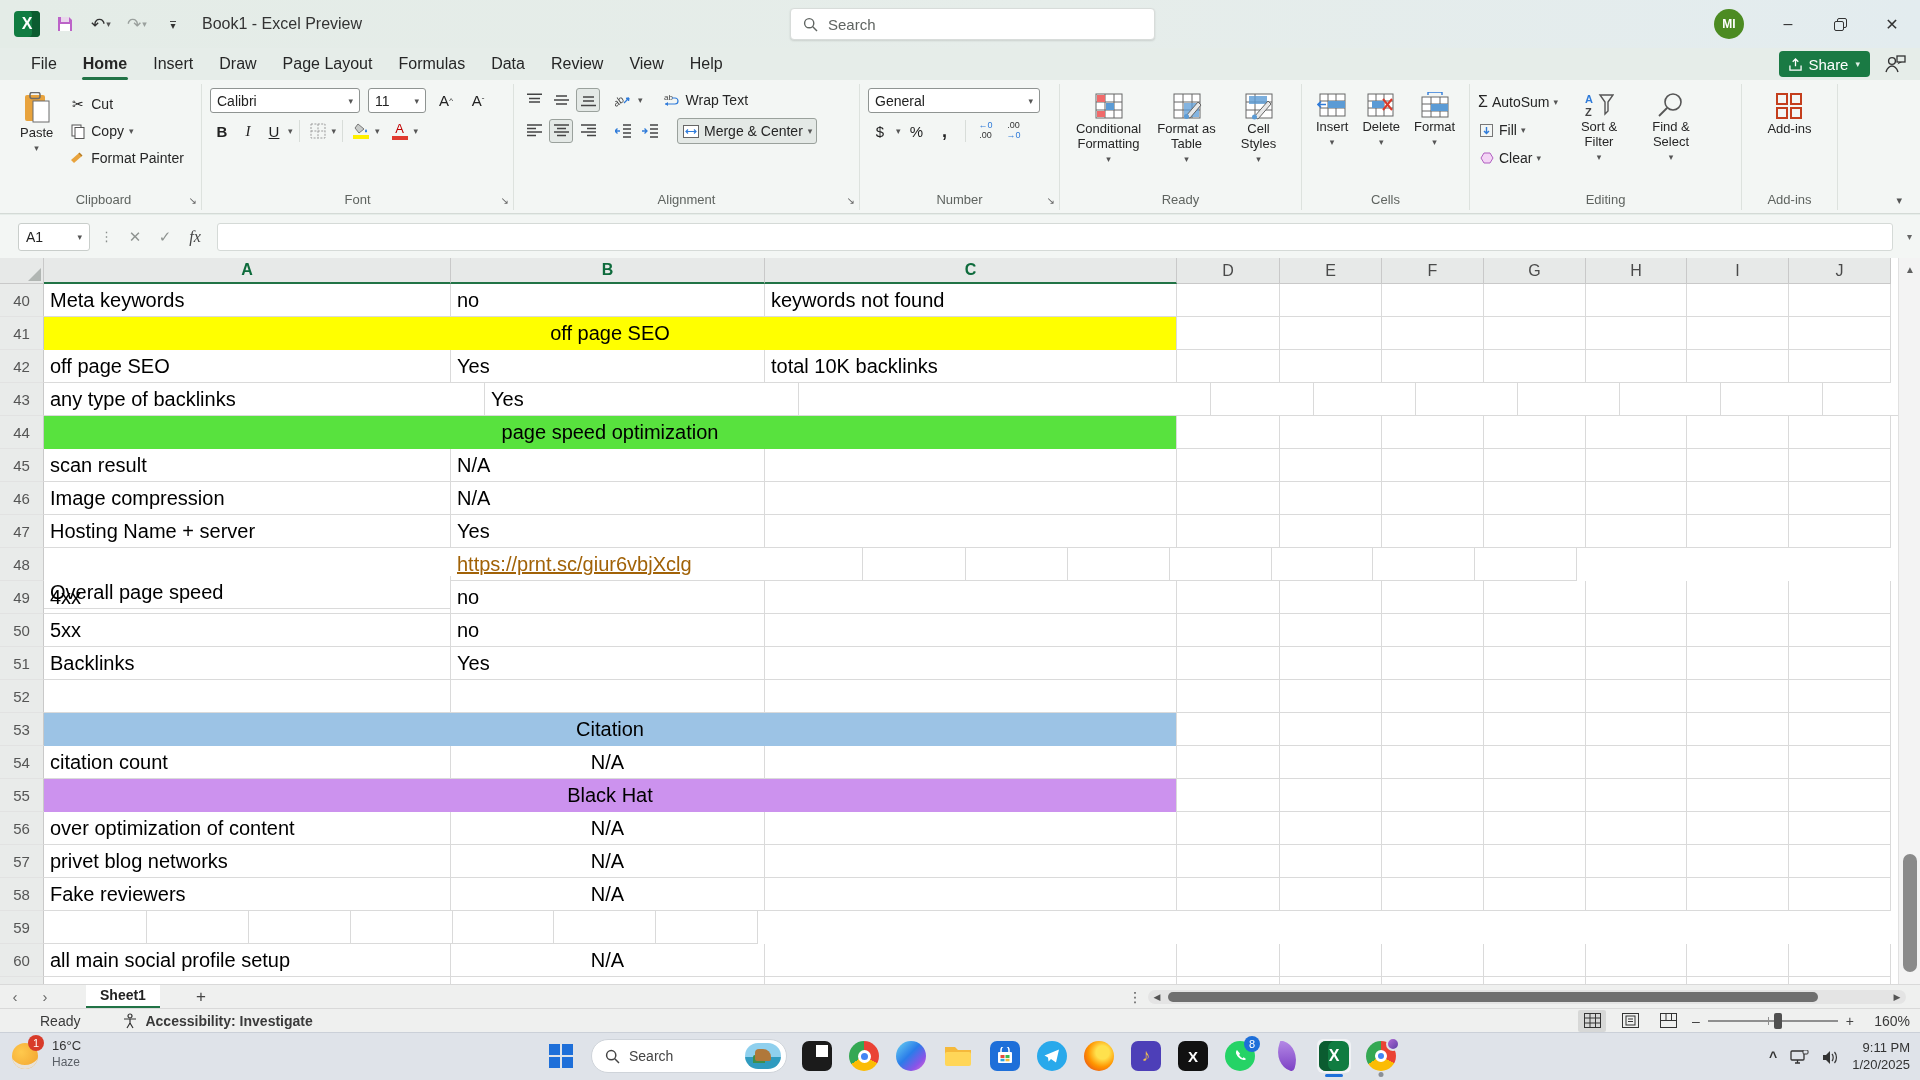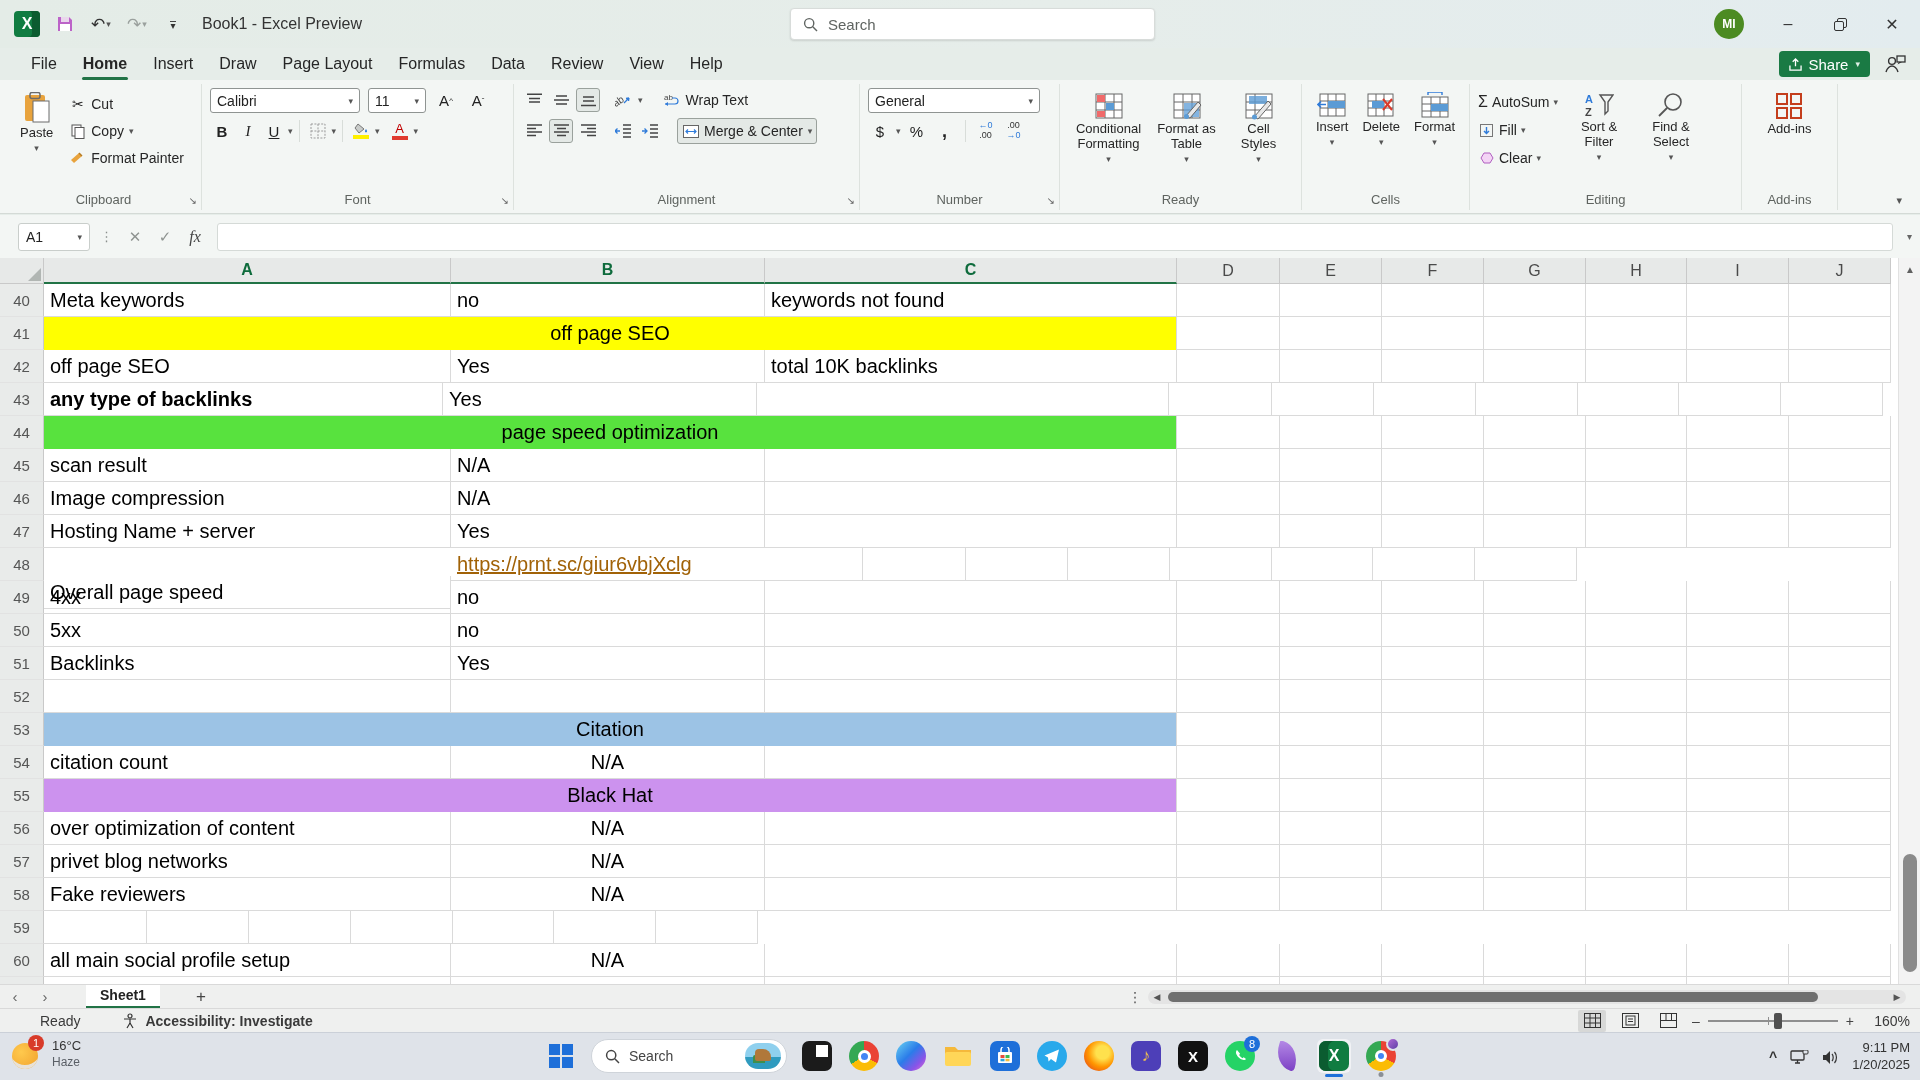--- a/index.html
+++ b/index.html
@@ -643,21 +643,21 @@
           <div class="cell" style="width: 103px;"></div>
           <div class="cell" style="width: 102px;"></div>
           <div class="cell" style="width: 102px;"></div>
           <div class="cell" style="width: 102px;"></div>
           <div class="cell" style="width: 101px;"></div>
           <div class="cell" style="width: 102px;"></div>
           <div class="cell" style="width: 102px;"></div>
         </div>
         <div class="sheet-row">
           <div class="row-h">43</div>
-          <div class="cell" style="width: 399px; font-weight: bold;">any type of backlinks</div>
+          <div class="cell" style="width: 441px;">any type of backlinks</div>
           <div class="cell" style="width: 314px;">Yes</div>
           <div class="cell" style="width: 412px;"></div>
           <div class="cell" style="width: 103px;"></div>
           <div class="cell" style="width: 102px;"></div>
           <div class="cell" style="width: 102px;"></div>
           <div class="cell" style="width: 102px;"></div>
           <div class="cell" style="width: 101px;"></div>
           <div class="cell" style="width: 102px;"></div>
           <div class="cell" style="width: 102px;"></div>
         </div>

